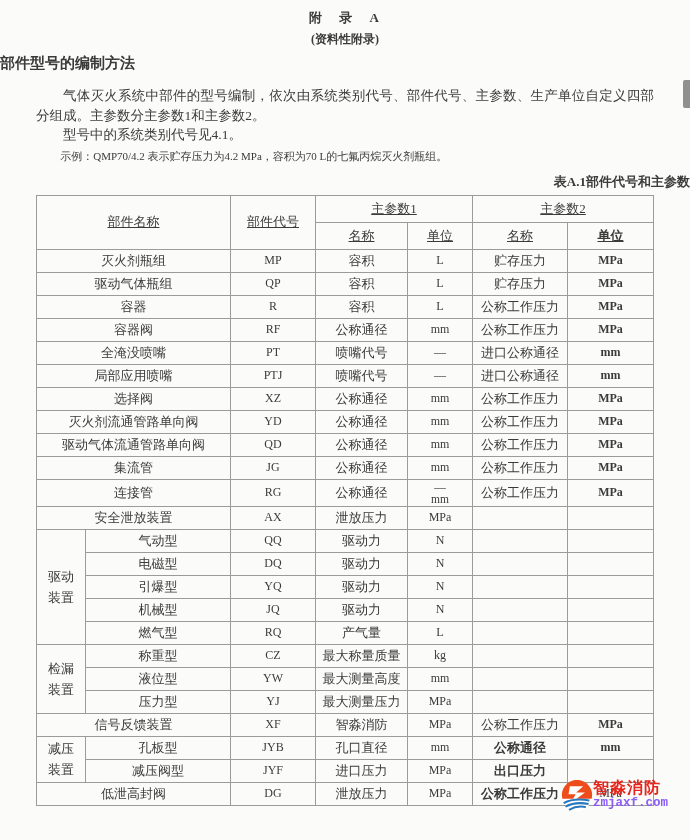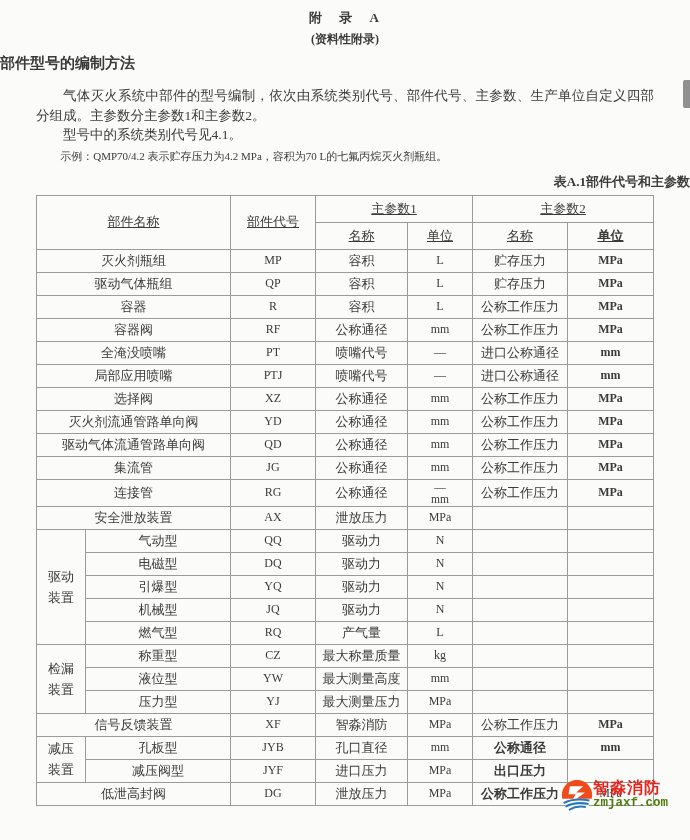--- a/index.html
+++ b/index.html
@@ -42,21 +42,21 @@
     background:#4a4a4a; opacity:.6; border-radius:2px 0 0 2px;
   }
 
   .logo {
     position:absolute; left:561px; top:780px;
     display:flex; align-items:flex-start; gap:0;
     background:rgba(255,255,255,.0);
   }
   .logo-text { display:flex; flex-direction:column; line-height:1; }
   .logo-brand { font-size:16px; font-weight:bold; color:#e8251c; letter-spacing:1px; font-family:"Liberation Sans",sans-serif; }
-  .logo-site  { font-size:12.5px; font-weight:bold; color:#4d7c0f; margin-top:1px; font-family:"Liberation Mono","DejaVu Sans Mono",monospace; }
+  .logo-site  { font-size:12.5px; font-weight:bold; color:#8b5cf6; margin-top:1px; font-family:"Liberation Mono","DejaVu Sans Mono",monospace; }
 </style>
 </head>
 <body>
 
 <div class="page">
 
   <div class="doc-title">附 录 A</div>
   <div class="doc-subtitle">(资料性附录)</div>
   <div class="doc-heading">部件型号的编制方法</div>
 

